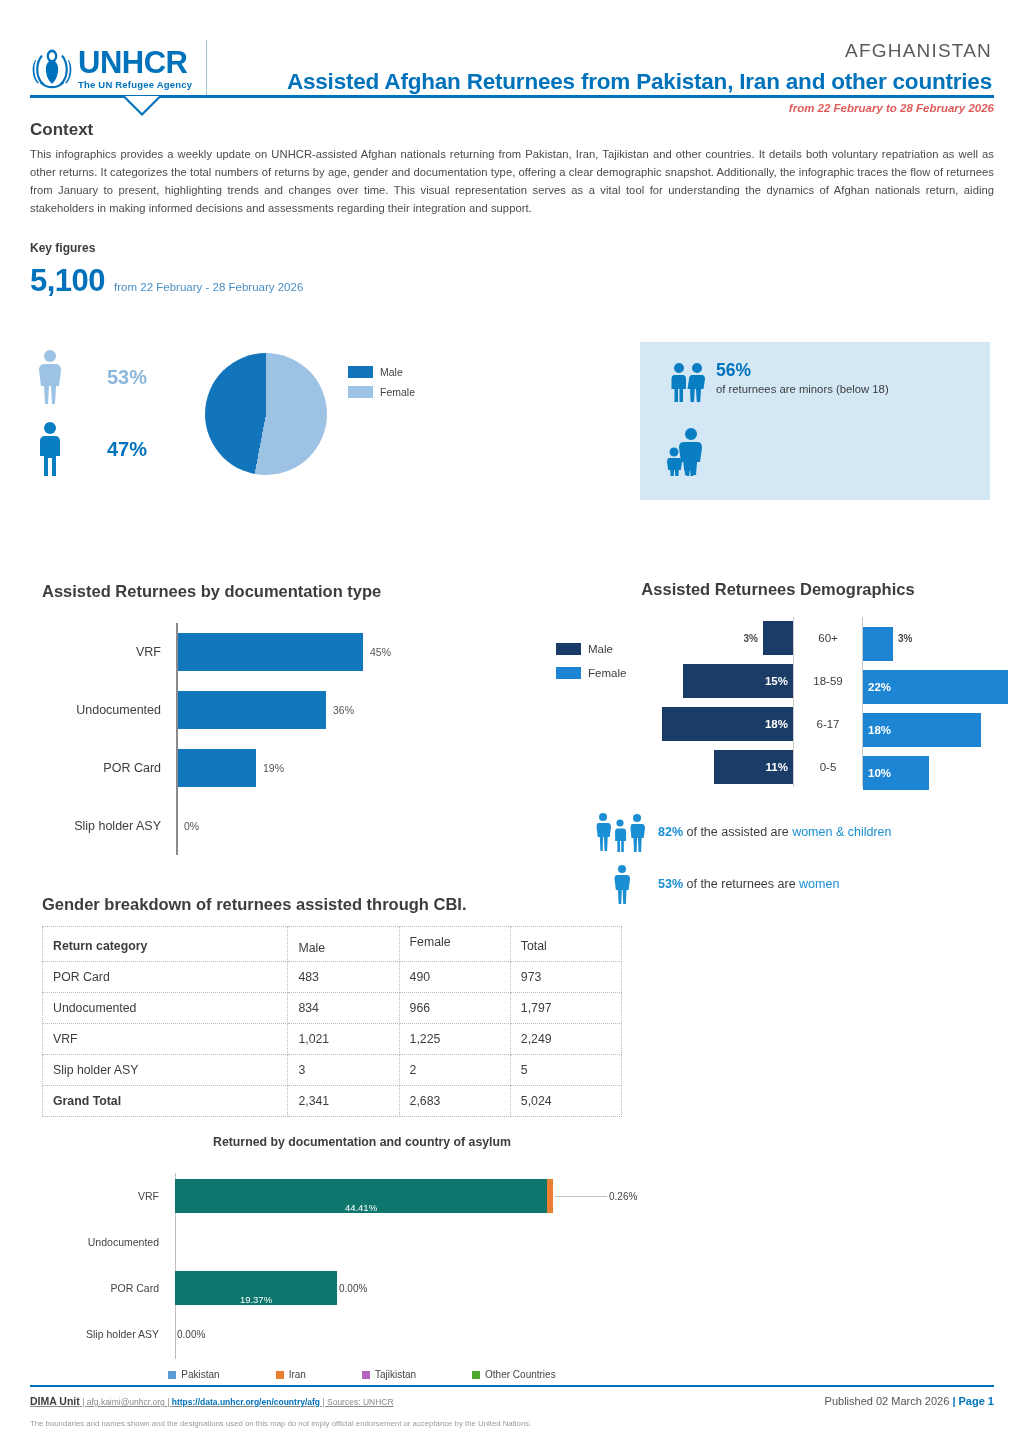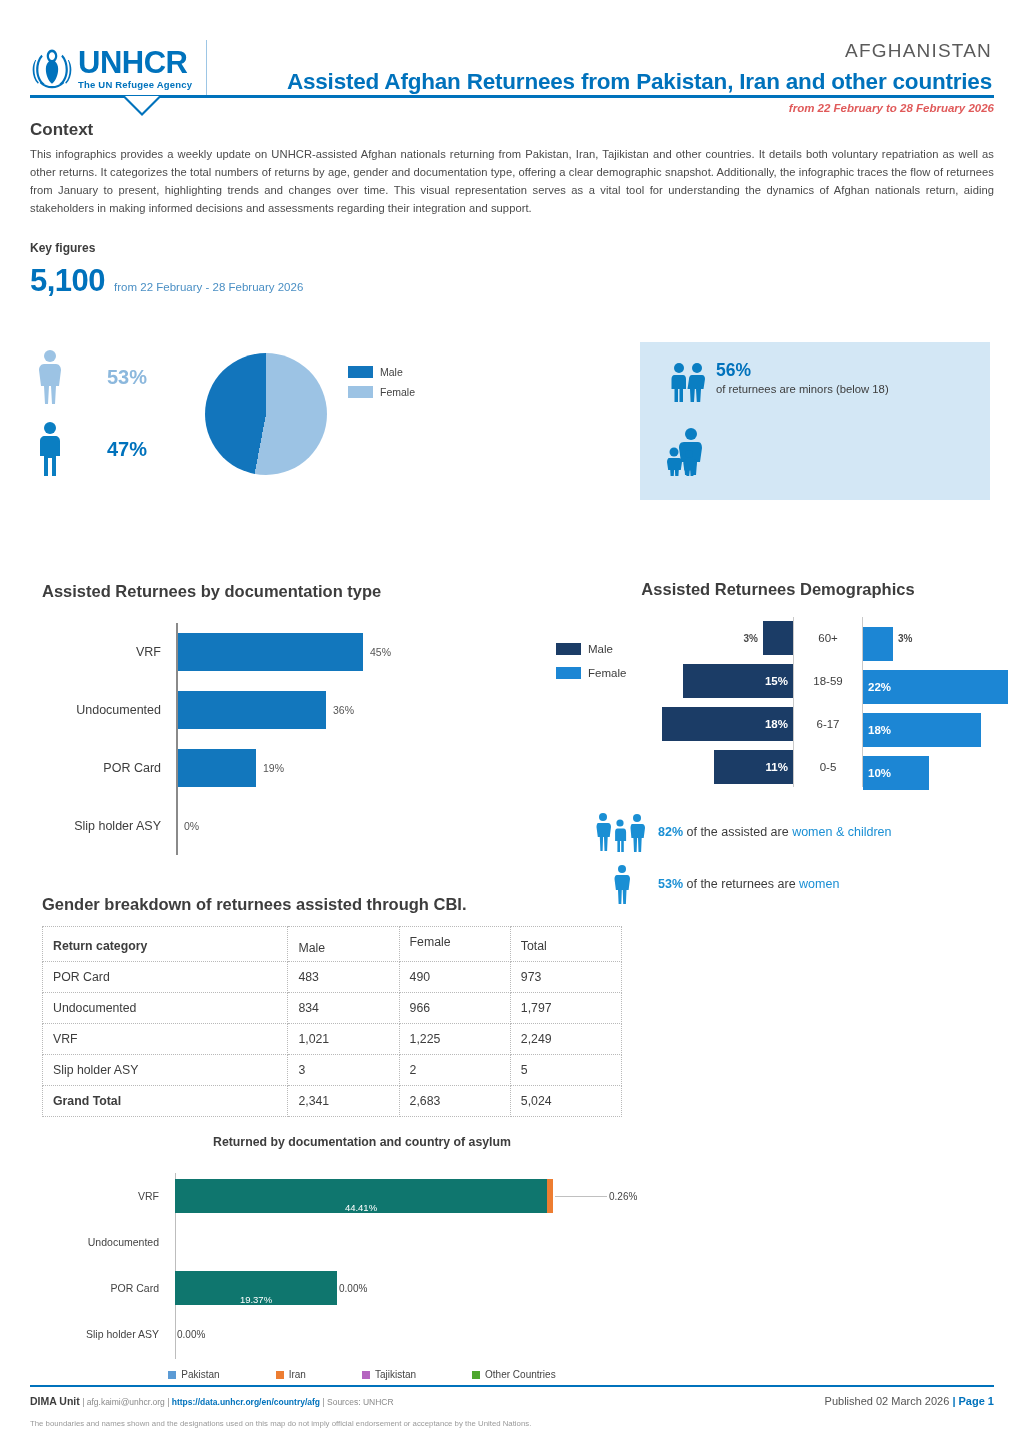--- a/index.html
+++ b/index.html
@@ -141,21 +141,21 @@
   .stk-legend { display: flex; justify-content: center; gap: 56px; margin-top: 6px; font-size: 10px; color: #444; }
   .stk-legend .li { display: flex; align-items: center; }
   .dot { width: 8px; height: 8px; margin-right: 5px; }
   .d-pak { background: #5b9bd5; } .d-iran { background: #ed7d31; }
   .d-taj { background: #b565c0; } .d-oth { background: #4ea72e; }
 
   
   .footer { position: absolute; left: 30px; top: 1385px; width: 964px; }
   .footer-rule { height: 2px; background: #0072bc; }
   .footer-row { display: flex; justify-content: space-between; align-items: baseline; margin-top: 8px; }
-  .footer-left { font-size: 8.5px; color: #8a8a8a; }
+  .footer-left { font-size: 8.5px; color: #8a8a8a; text-decoration: underline; }
   .footer-left b { font-size: 10.5px; color: #3d3d3d; }
   .footer-left .lnk { color: #0072bc; font-weight: bold; }
   .footer-right { font-size: 11px; color: #555; }
   .footer-right .pg { color: #0072bc; font-weight: bold; }
   .disclaimer { font-size: 7.8px; color: #9a9a9a; margin-top: 12px; }
 </style>
 </head>
 <body>
 
 <div class="page">

